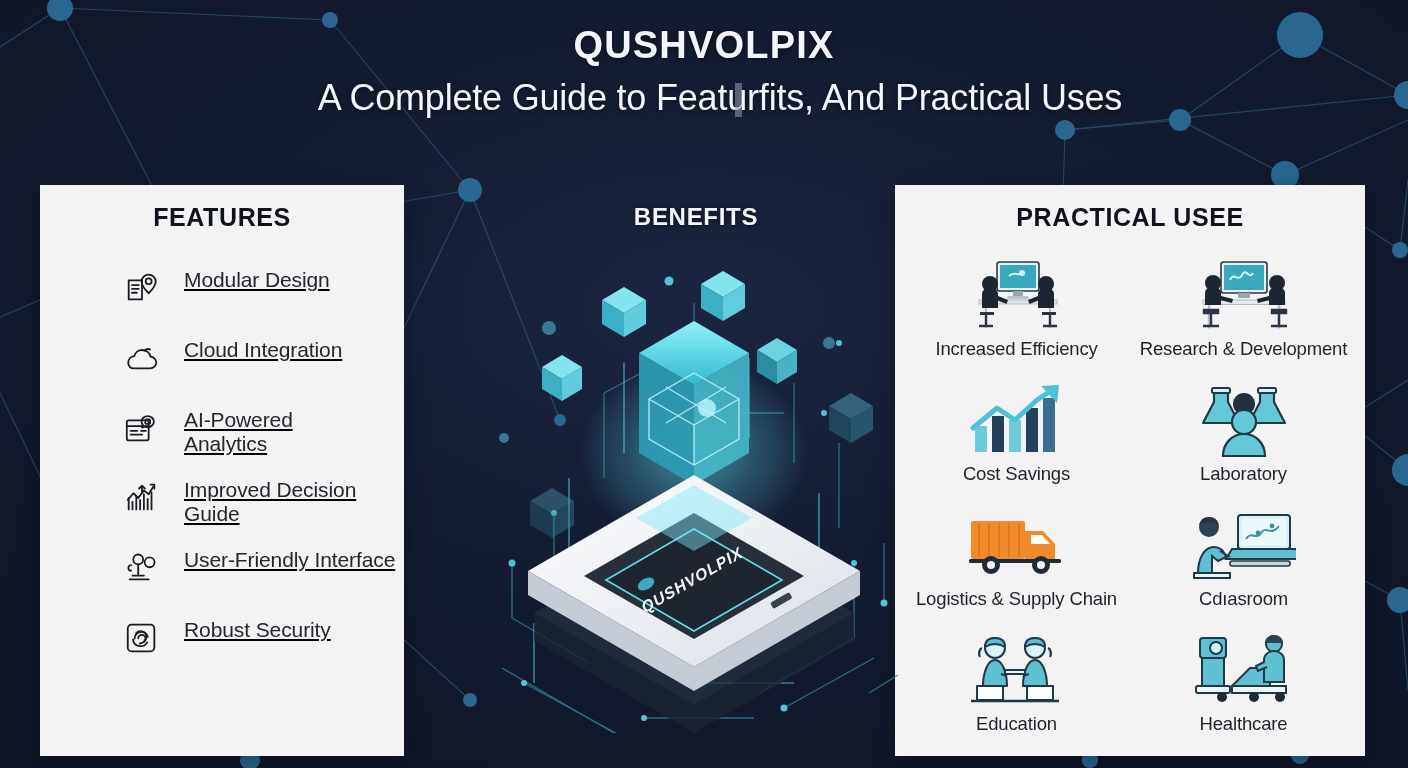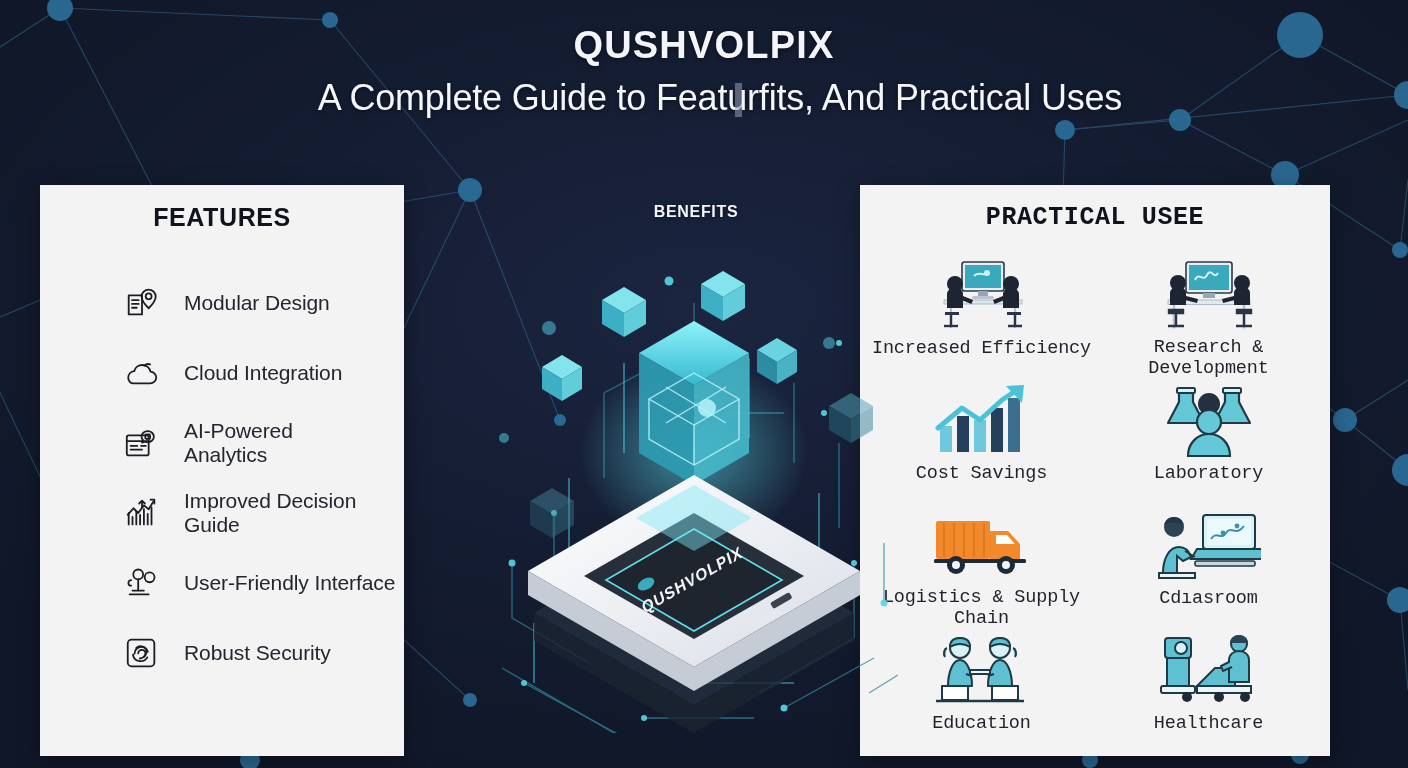--- a/index.html
+++ b/index.html
@@ -53,38 +53,39 @@
     background: rgba(150,158,180,0.55);
     filter: blur(0.6px);
   }
   
   .panel {
     position: absolute;
     background: #f3f3f4;
     box-shadow: 0 6px 22px rgba(0,0,0,0.35);
   }
   #features-panel { left: 40px;  top: 185px; width: 364px; height: 571px; }
-  #uses-panel     { left: 860px; top: 185px; width: 470px; height: 571px; font-family: Liberation Mono, monospace; }
+  #uses-panel     { left: 895px; top: 185px; width: 470px; height: 571px; }
 
   .panel-heading {
     text-align: center;
     font-size: 25px;
     font-weight: bold;
     color: #10131c;
     letter-spacing: 0.6px;
     margin-top: 18px;
   }
   
   .feature-list { margin-top: 36px; }
   .feature-row {
     display: flex;
-    align-items: center;
+    align-items: flex-start;
     gap: 22px;
     padding-left: 82px;
     height: 70px;
+    text-decoration: underline;
   }
   .feature-icon {
     width: 40px; height: 40px;
     flex: 0 0 40px;
     display: flex; align-items: center; justify-content: center;
     color: #1b1d23;
   }
   .feature-label {
     font-size: 21px;
     color: #23262e;
@@ -94,21 +95,21 @@
   }
   
   #benefits-col {
     position: absolute;
     left: 500px; top: 185px;
     width: 392px; height: 571px;
     z-index: 4;
   }
   .benefits-heading {
     text-align: center;
-    font-size: 16px;
+    font-size: 24px;
     font-weight: bold;
     color: #f4f6fb;
     letter-spacing: 0.7px;
     margin-top: 18px;
     text-shadow: 0 1px 5px rgba(0,0,0,0.5);
   }
   #device-art {
     position: absolute;
     left: -6px; top: 78px;
     width: 404px; height: 470px;

